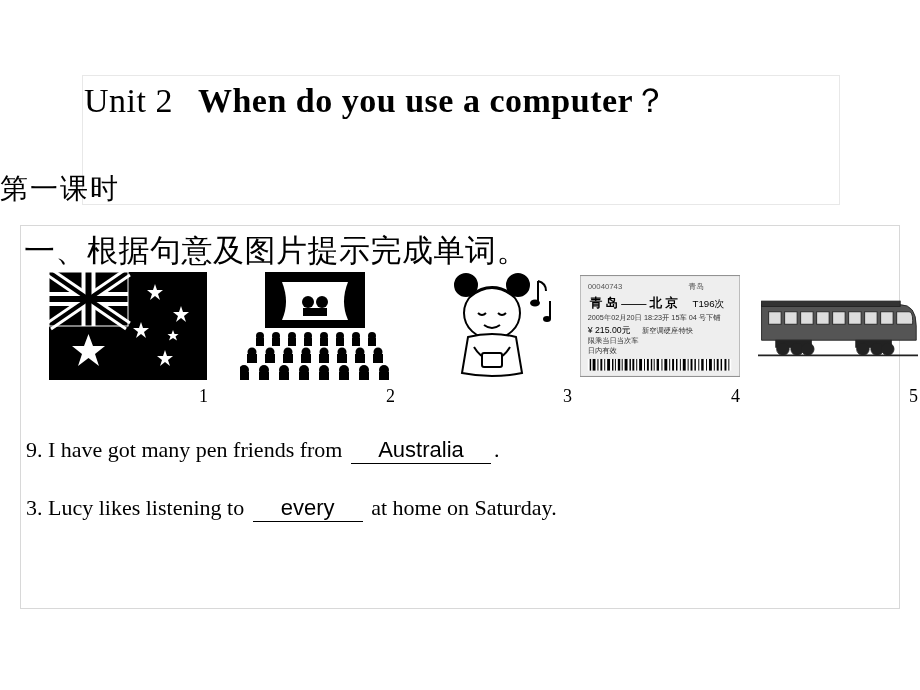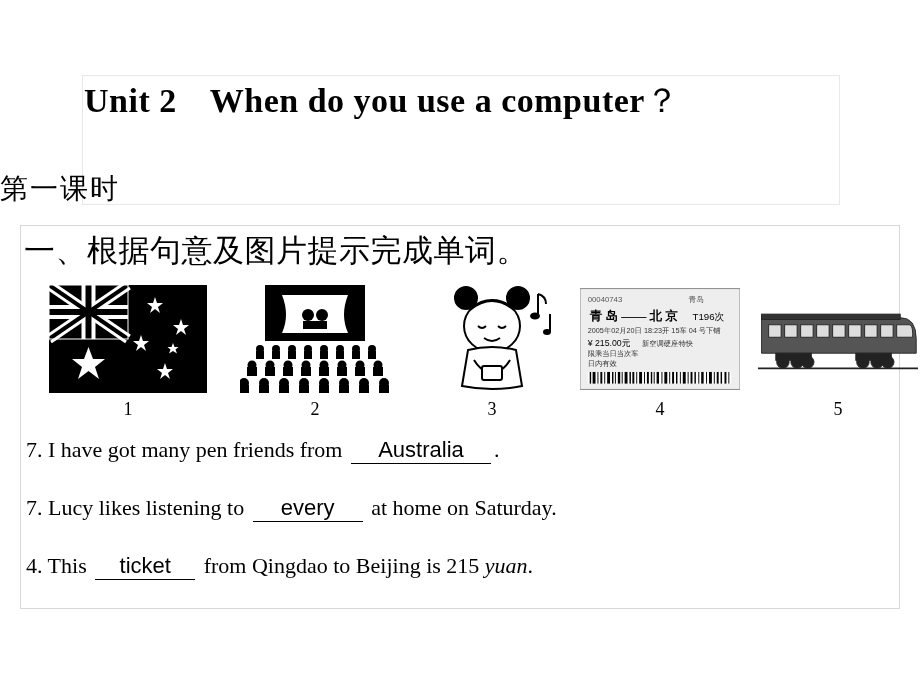--- a/index.html
+++ b/index.html
@@ -22,22 +22,22 @@
       border: 1px solid #e8e8e8;
     }
     .unit-title {
       position: absolute;
       left: 84px;
       top: 78px;
       font-size: 34px;
       font-weight: bold;
       letter-spacing: 0.5px;
     }
-    .unit-label { font-weight: bold; }
-    .unit-q { font-weight: bold; margin-left: 24px; }
+    .unit-label { font-weight: normal; }
+    .unit-q { font-weight: bold; margin-left: 16px; }
     .qmark { font-weight: normal; }
     .subtitle {
       position: absolute;
       left: 0; right: 0;
       top: 170px;
       text-align: left;
       font-family: "Microsoft YaHei", "SimSun", sans-serif;
       font-size: 28px;
       letter-spacing: 2px;
     }
@@ -60,22 +60,22 @@
     }
     .img-row {
       position: absolute;
       left: 40px;
       top: 272px;
       width: 870px;
       height: 145px;
     }
     .img-cell {
       position: absolute;
-      top: 13px;
-      text-align: center;
+      top: 0;
+      text-align: right;
     }
     .img-cell .fig { width: 160px; height: 108px; display: flex; align-items: center; justify-content: center; }
     .img-cell .num { margin-top: 6px; font-size: 18px; font-family: Georgia, serif; }
     .c1 { left: 8px; }
     .c2 { left: 195px; }
     .c3 { left: 372px; }
     .c4 { left: 540px; }
     .c5 { left: 718px; }
     svg { display: block; }
     .sentences {
@@ -357,21 +357,18 @@
           <line x1="0" y1="73" x2="180" y2="73" stroke="#222" stroke-width="2"></line>
         </g>
       </svg>
     </div>
     <div class="num">5</div>
   </div>
 </div>
 
 <div class="sentences">
   <div class="line">
-    <span class="qnum">7. I have got many pen friends from </span><span class="blank" style="min-width:140px">Australia</span><span>.</span>
+    <span class="qnum">9. I have got many pen friends from </span><span class="blank" style="min-width:140px">Australia</span><span>.</span>
   </div>
   <div class="line">
-    <span class="qnum">7. Lucy likes listening to </span><span class="blank" style="min-width:110px">every</span><span> at home on Saturday.</span>
-  </div>
-  <div class="line">
-    <span class="qnum">4. This </span><span class="blank" style="min-width:100px">ticket</span><span> from Qingdao to Beijing is 215 </span><span class="yuan">yuan</span><span>.</span>
+    <span class="qnum">3. Lucy likes listening to </span><span class="blank" style="min-width:110px">every</span><span> at home on Saturday.</span>
   </div>
 </div>
 
 </body></html>

